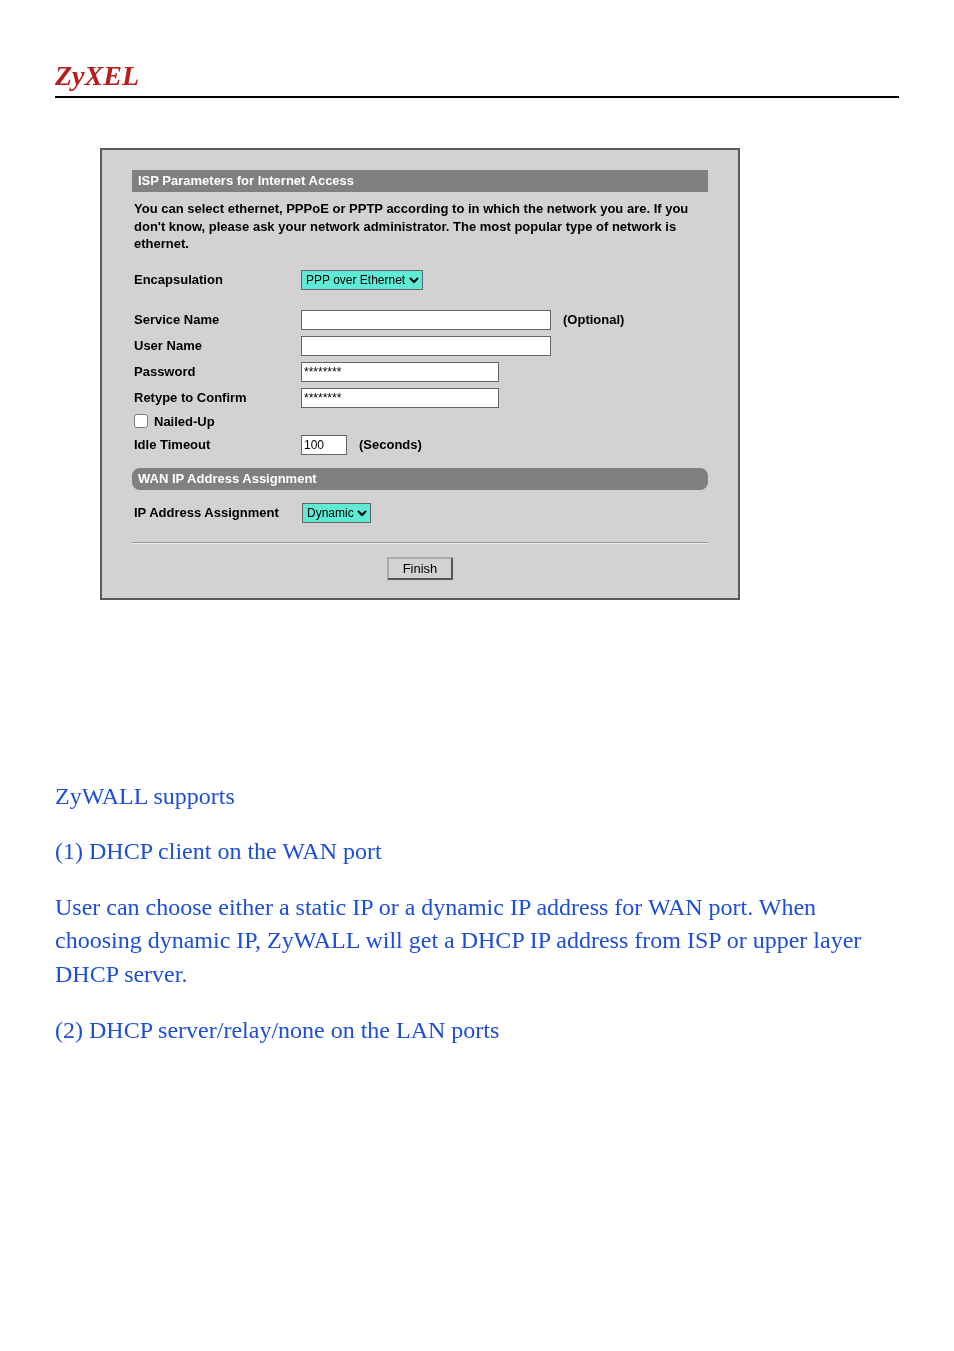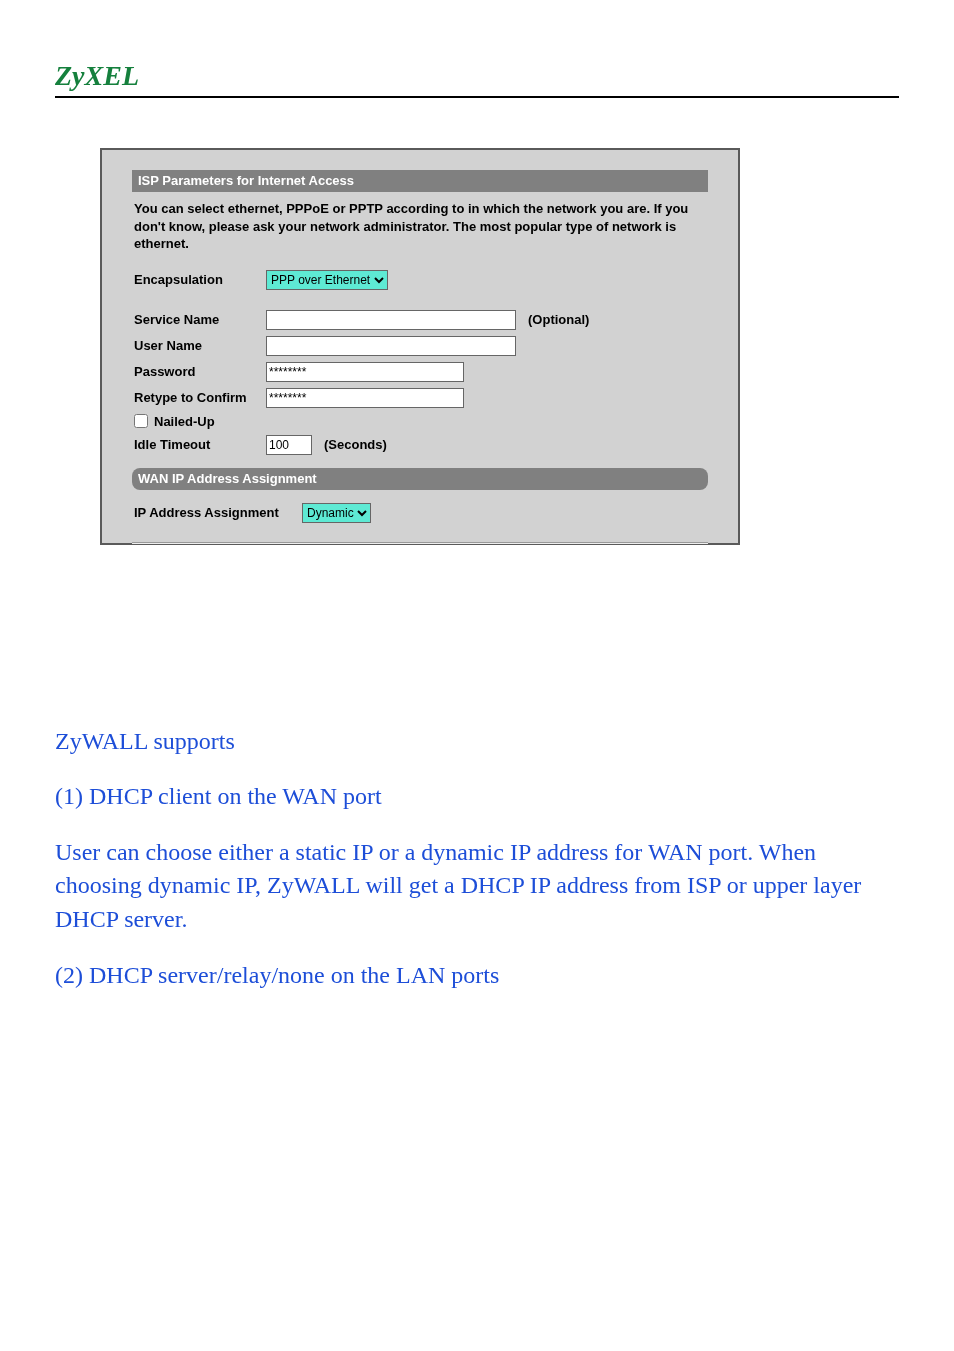--- a/index.html
+++ b/index.html
@@ -12,21 +12,21 @@
   }
   .page {
     padding: 60px 55px 60px 55px;
   }
   .brand {
     font-family: "Times New Roman", Times, serif;
     font-style: italic;
     font-weight: 900;
     font-size: 28px;
     letter-spacing: 0px;
-    color: #15803d;
+    color: #b91c1c;
     margin-bottom: 4px;
   }
   .hr-top {
     border: none;
     border-top: 2px solid #000;
     margin: 0 0 50px 0;
   }
   .panel-outer {
     border: 2px solid #5a5a5a;
     width: 640px;
@@ -53,21 +53,21 @@
   }
   .form-row {
     display: flex;
     align-items: center;
     padding: 3px 2px;
     font-size: 13px;
     font-weight: bold;
     color: #000;
   }
   .form-label {
-    width: 132px;
+    width: 167px;
     flex: none;
   }
   .sel {
     font-family: Arial, Helvetica, sans-serif;
     font-size: 12px;
     background: #5eead4;
     border: 1px solid #666;
     height: 20px;
   }
   .txt {
@@ -204,20 +204,23 @@
 
       <div class="form-row">
         <div class="form-label" style="width:168px;">IP Address Assignment</div>
         <select class="sel">
           <option>Dynamic</option>
         </select>
       </div>
 
       <hr class="inner-hr">
 
+      <div class="btn-row">
+        <button class="finish-btn">Finish</button>
+      </div>
 
     </div>
   </div>
 
   <div class="body-text">
     <p>ZyWALL supports</p>
     <p class="list-num">(1) DHCP client on the WAN port</p>
     <p class="list-body">User can choose either a static IP or a dynamic IP address for WAN port. When choosing dynamic IP, ZyWALL will get a DHCP IP address from ISP or upper layer DHCP server.</p>
     <p class="list-num">(2) DHCP server/relay/none on the LAN ports</p>
   </div>

